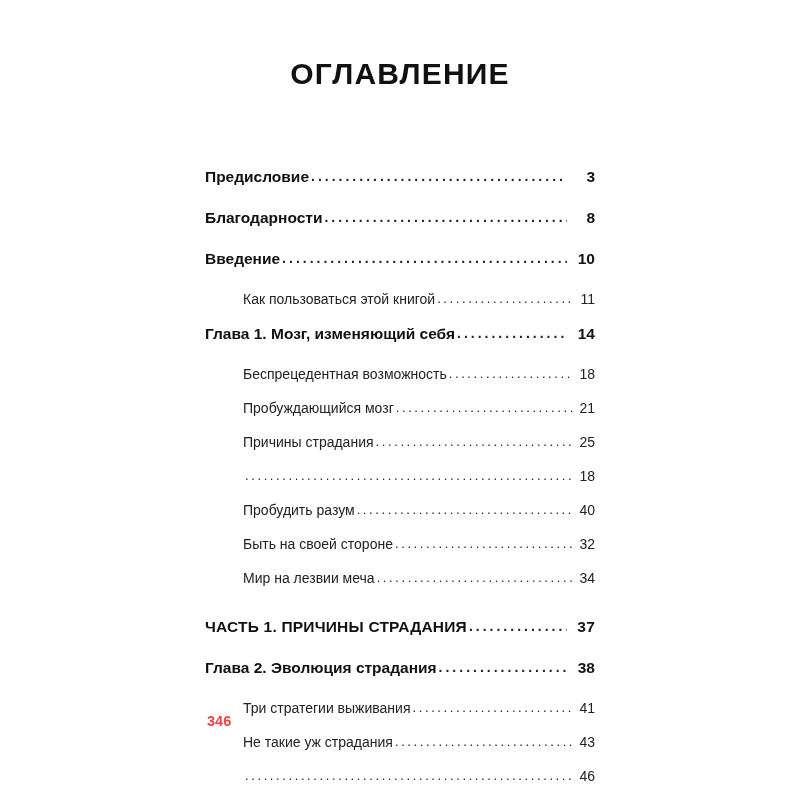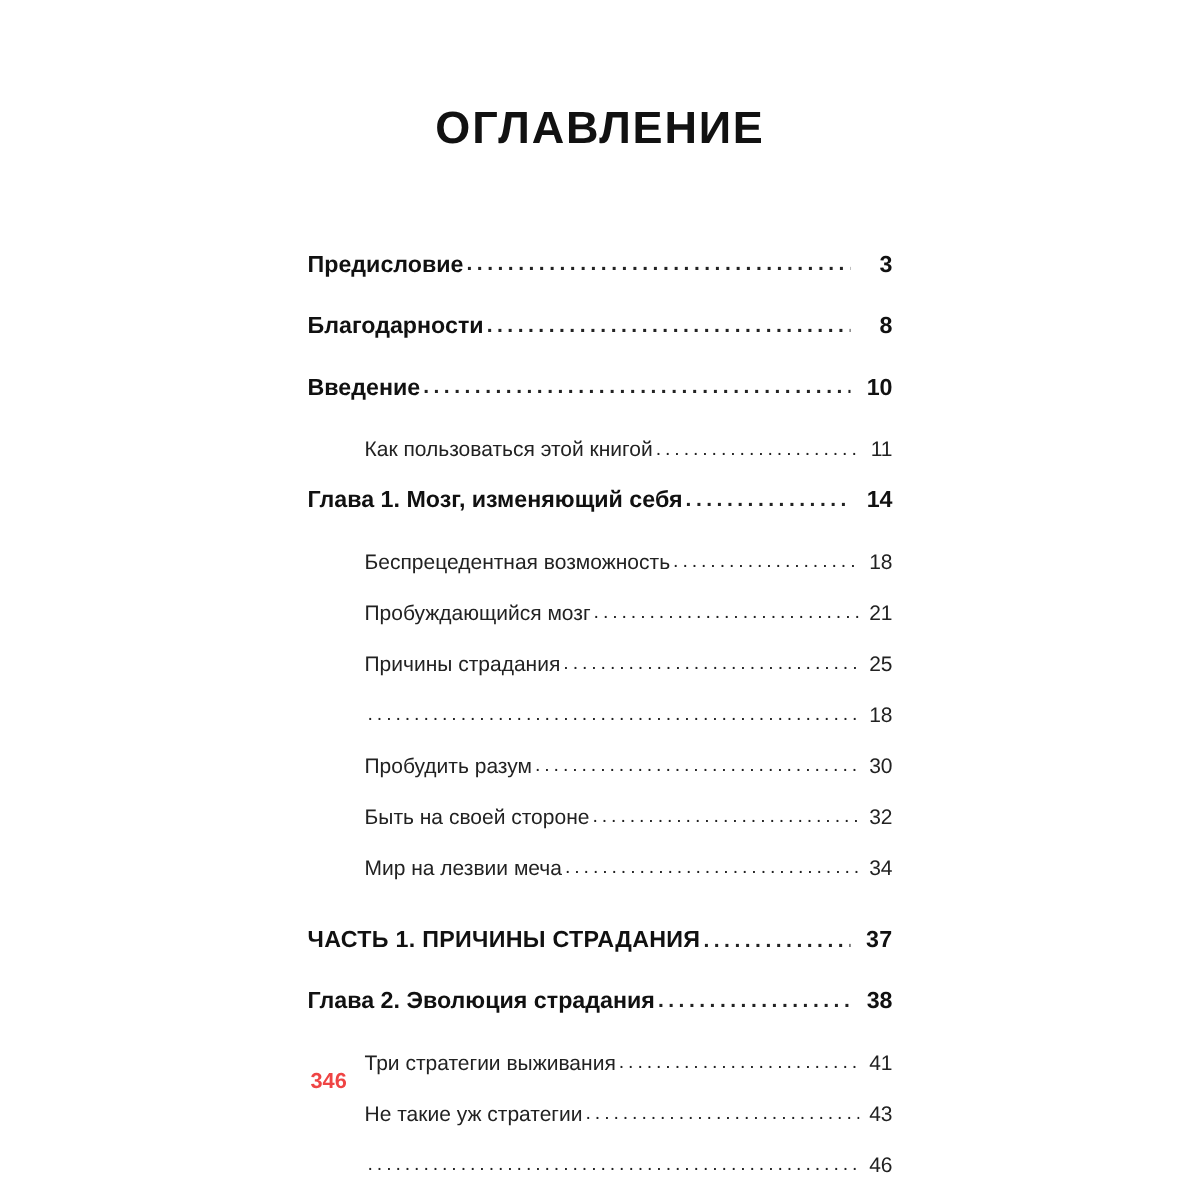--- a/index.html
+++ b/index.html
@@ -12,21 +12,21 @@
     height: 800px;
     font-family: "Liberation Sans", sans-serif;
     color: #111111;
     position: relative;
     overflow: hidden;
   }
   .page {
     width: 800px;
     height: 800px;
     box-sizing: border-box;
-    padding: 12px;
+    padding: 0;
     position: relative;
   }
   .toc-title {
     text-align: center;
     font-size: 30px;
     font-weight: bold;
     letter-spacing: 1.2px;
     color: #111111;
     margin: 0;
     padding-top: 57px;
@@ -166,21 +166,21 @@
         <span class="leader">.....................................................................</span>
         <span class="page-num">25</span>
       </li>
       <li class="toc-row lvl2">
         <span class="leader">.....................................................................</span>
         <span class="page-num">18</span>
       </li>
       <li class="toc-row lvl2">
         <span class="label">Пробудить разум</span>
         <span class="leader">.....................................................................</span>
-        <span class="page-num">30</span>
+        <span class="page-num">40</span>
       </li>
       <li class="toc-row lvl2">
         <span class="label">Быть на своей стороне</span>
         <span class="leader">.....................................................................</span>
         <span class="page-num">32</span>
       </li>
       <li class="toc-row lvl2">
         <span class="label">Мир на лезвии меча</span>
         <span class="leader">.....................................................................</span>
         <span class="page-num">34</span>
@@ -194,21 +194,21 @@
         <span class="label">Глава 2. Эволюция страдания</span>
         <span class="leader">.....................................................................</span>
         <span class="page-num">38</span>
       </li>
       <li class="toc-row lvl2">
         <span class="label">Три стратегии выживания</span>
         <span class="leader">.....................................................................</span>
         <span class="page-num">41</span>
       </li>
       <li class="toc-row lvl2">
-        <span class="label">Не такие уж стратегии</span>
+        <span class="label">Не такие уж страдания</span>
         <span class="leader">.....................................................................</span>
         <span class="page-num">43</span>
       </li>
       <li class="toc-row lvl2">
         <span class="leader">.....................................................................</span>
         <span class="page-num">46</span>
       </li>
     </ul>
 
   <div class="folio">346</div>

